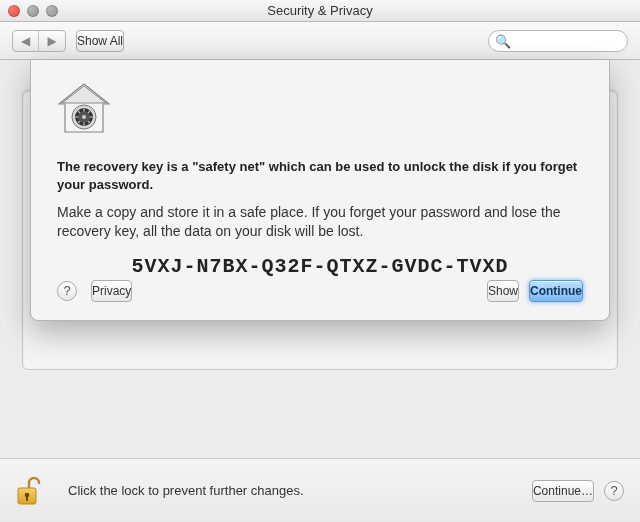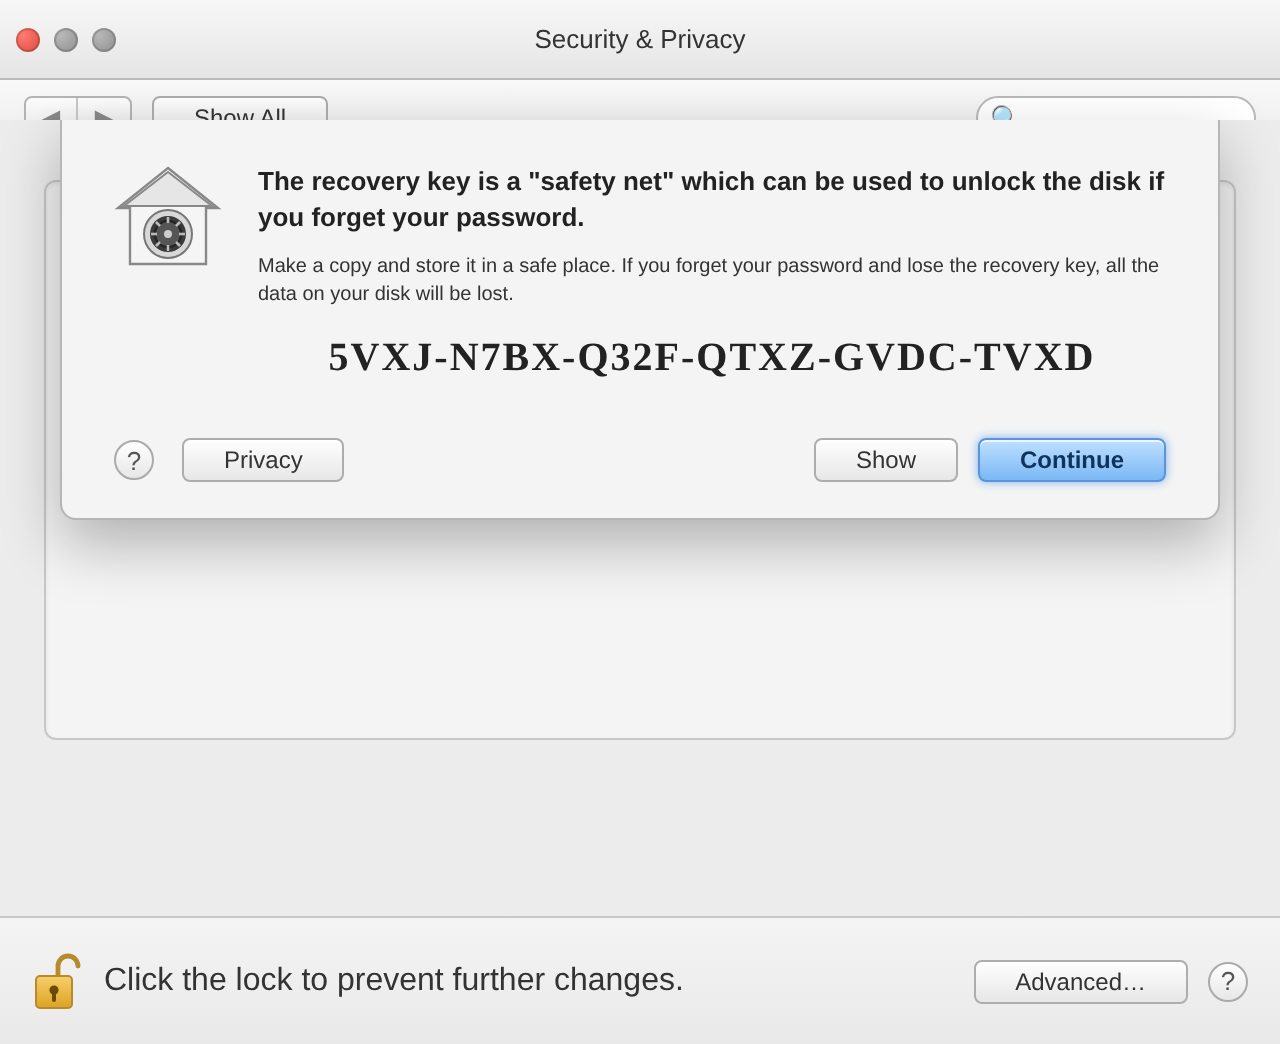--- a/index.html
+++ b/index.html
@@ -1,62 +1,62 @@
 <!DOCTYPE html>
 <html><head>
 <meta charset="utf-8">
 <style>
   * { box-sizing: border-box; }
   html, body { margin: 0; padding: 0; font-family: "Lucida Grande", "Helvetica Neue", Arial, sans-serif; font-size: 13px; color: #222; }
   body { width: 640px; height: 522px; background: #ececec; position: relative; overflow: hidden; }
 
   
-  .titlebar { height: 40px; background: linear-gradient(#f7f7f7, #e5e5e5); border-bottom: 1px solid #bababa; display: flex; align-items: center; position: relative; }
+  .titlebar { height: 22px; background: linear-gradient(#f7f7f7, #e5e5e5); border-bottom: 1px solid #bababa; display: flex; align-items: center; position: relative; }
   .traffic { display: flex; gap: 7px; margin-left: 8px; }
   .tl-btn { width: 12px; height: 12px; border-radius: 50%; box-shadow: inset 0 0 0 1px rgba(0,0,0,.15); }
   .tl-close { background: radial-gradient(circle at 30% 30%, #ff7b72, #d94c3f); }
   .tl-min   { background: radial-gradient(circle at 30% 30%, #b8b8b8, #8f8f8f); }
   .tl-zoom  { background: radial-gradient(circle at 30% 30%, #b8b8b8, #8f8f8f); }
   .title    { position: absolute; left: 0; right: 0; text-align: center; font-size: 13px; color: #333; pointer-events:none; }
 
   
   .toolbar { height: 38px; background: linear-gradient(#f9f9f9, #eaeaea); border-bottom: 1px solid #b9b9b9; display: flex; align-items: center; padding: 0 12px; gap: 10px; }
   .seg { display: inline-flex; border: 1px solid #b4b4b4; border-radius: 4px; overflow: hidden; height: 22px; background: linear-gradient(#fdfdfd,#e6e6e6); }
   .seg .seg-btn { width: 26px; display:flex; align-items:center; justify-content:center; color:#888; }
   .seg .seg-btn:first-child { border-right: 1px solid #c7c7c7; }
-  .mac-btn { height: 22px; padding: 0 20px; border: 1px solid #adadad; border-radius: 4px; background: linear-gradient(#fefefe,#e7e7e7); font-size: 12px; color:#333; display:inline-flex; align-items:center; box-shadow: 0 1px 0 #fff inset; cursor:pointer; }
+  .mac-btn { height: 22px; padding: 0 0; border: 1px solid #adadad; border-radius: 4px; background: linear-gradient(#fefefe,#e7e7e7); font-size: 12px; color:#333; display:inline-flex; align-items:center; box-shadow: 0 1px 0 #fff inset; cursor:pointer; }
   .spacer { flex: 1; }
   .search { position: relative; width: 140px; height: 22px; }
   .search input { width: 100%; height: 100%; border-radius: 11px; border: 1px solid #b9b9b9; background:#fff; padding: 0 10px 0 24px; font-size:12px; outline:none; }
   .search .mag { position:absolute; left:7px; top:4px; color:#8a8a8a; }
 
   
   .content { position: absolute; top: 60px; left: 0; right: 0; bottom: 64px; background: #ececec; }
   .inset-panel { position:absolute; left:22px; right:22px; top:30px; height:280px; border:1px solid #c7c7c7; border-radius:6px; background:#f4f4f4; box-shadow: inset 0 1px 2px rgba(0,0,0,.08); }
   .blurred-lines { position:absolute; left:110px; right:28px; top:60px; }
   .blurred-lines div { height:10px; background: #ddd; margin-bottom:10px; border-radius:3px; filter: blur(2px); opacity:.5; }
   .fv-icon { position:absolute; left:20px; top:20px; width:60px; height:60px; border-radius:10px; background:#eee; filter: blur(2px); }
   .q-icon-bg { position:absolute; left:10px; top:140px; }
 
   
   .bottombar { position:absolute; left:0; right:0; bottom:0; height:64px; background: linear-gradient(#f4f4f4,#e9e9e9); border-top:1px solid #c8c8c8; display:flex; align-items:center; padding: 0 16px; }
   .lock { width:26px; height:30px; margin-right:10px; display:flex; align-items:flex-end; justify-content:center; }
   .lock svg { display:block; }
-  .bottombar .msg { font-size:16px; color:#333; }
+  .bottombar .msg { font-size:13px; color:#333;margin-left:16px; }
   .bottombar .spacer { flex:1; }
   .help-dot { width:20px; height:20px; border-radius:50%; border:1px solid #aaa; background:linear-gradient(#fff,#e7e7e7); display:inline-flex; align-items:center; justify-content:center; font-size:13px; color:#555; margin-left:10px; cursor:pointer;}
 
   
   .sheet { position:absolute; left:30px; right:30px; top:60px; background:#f4f4f4; border:1px solid #b6b6b6; border-top:none; border-bottom-left-radius:8px; border-bottom-right-radius:8px; box-shadow: 0 12px 30px rgba(0,0,0,.28); padding: 22px 26px 18px 26px; }
-  .sheet-body { display:flex; gap:18px; }
+  .sheet-body { display:flex; gap:18px;flex-direction:column; }
   .vault { flex: 0 0 auto; }
   .sheet-text { flex:1; }
   .sheet-text h3 { margin:0 0 10px 0; font-size:13px; font-weight:bold; line-height:1.35; }
-  .sheet-text p { margin:0 0 14px 0; font-size:10px; color:#333; line-height:1.35; }
-  .recovery-key { font-family: Liberation Serif, serif; font-size:20px; font-weight:bold; letter-spacing:1px; text-align:center; margin: 4px 0 28px 0; white-space:nowrap; }
+  .sheet-text p { margin:0 0 14px 0; font-size:14px; color:#333; line-height:1.35; }
+  .recovery-key { font-family: Liberation Mono, monospace; font-size:20px; font-weight:bold; letter-spacing:1px; text-align:center; margin: 4px 0 2px 0; white-space:nowrap; }
   .sheet-buttons { display:flex; align-items:center; }
   .sheet-buttons .help-dot { margin-left:0; margin-right:14px; }
   .mac-btn.default { background: linear-gradient(#bfe0ff,#7ab8f5); border-color:#5b93d6; color:#10335a; box-shadow: inset 0 1px 0 rgba(255,255,255,.7), 0 0 5px rgba(90,160,240,.8); font-weight:700; }
 
   .chev { font-size:12px; }
   svg { display:block; }
 </style>
 </head>
 <body>
 
@@ -149,15 +149,15 @@
           <stop offset="0" stop-color="#f7cf6a"></stop>
           <stop offset="1" stop-color="#dca324"></stop>
         </linearGradient>
       </defs>
       <circle cx="11" cy="19" r="2.3" fill="#6b4a00"></circle>
       <rect x="10" y="20" width="2" height="5" rx="1" fill="#6b4a00"></rect>
     </svg>
   </div>
   <div class="msg">Click the lock to prevent further changes.</div>
   <div class="spacer"></div>
-  <button class="mac-btn">Advanced…</button>
+  <button class="mac-btn">Continue…</button>
   <span class="help-dot">?</span>
 </div>
 
 </body></html>

